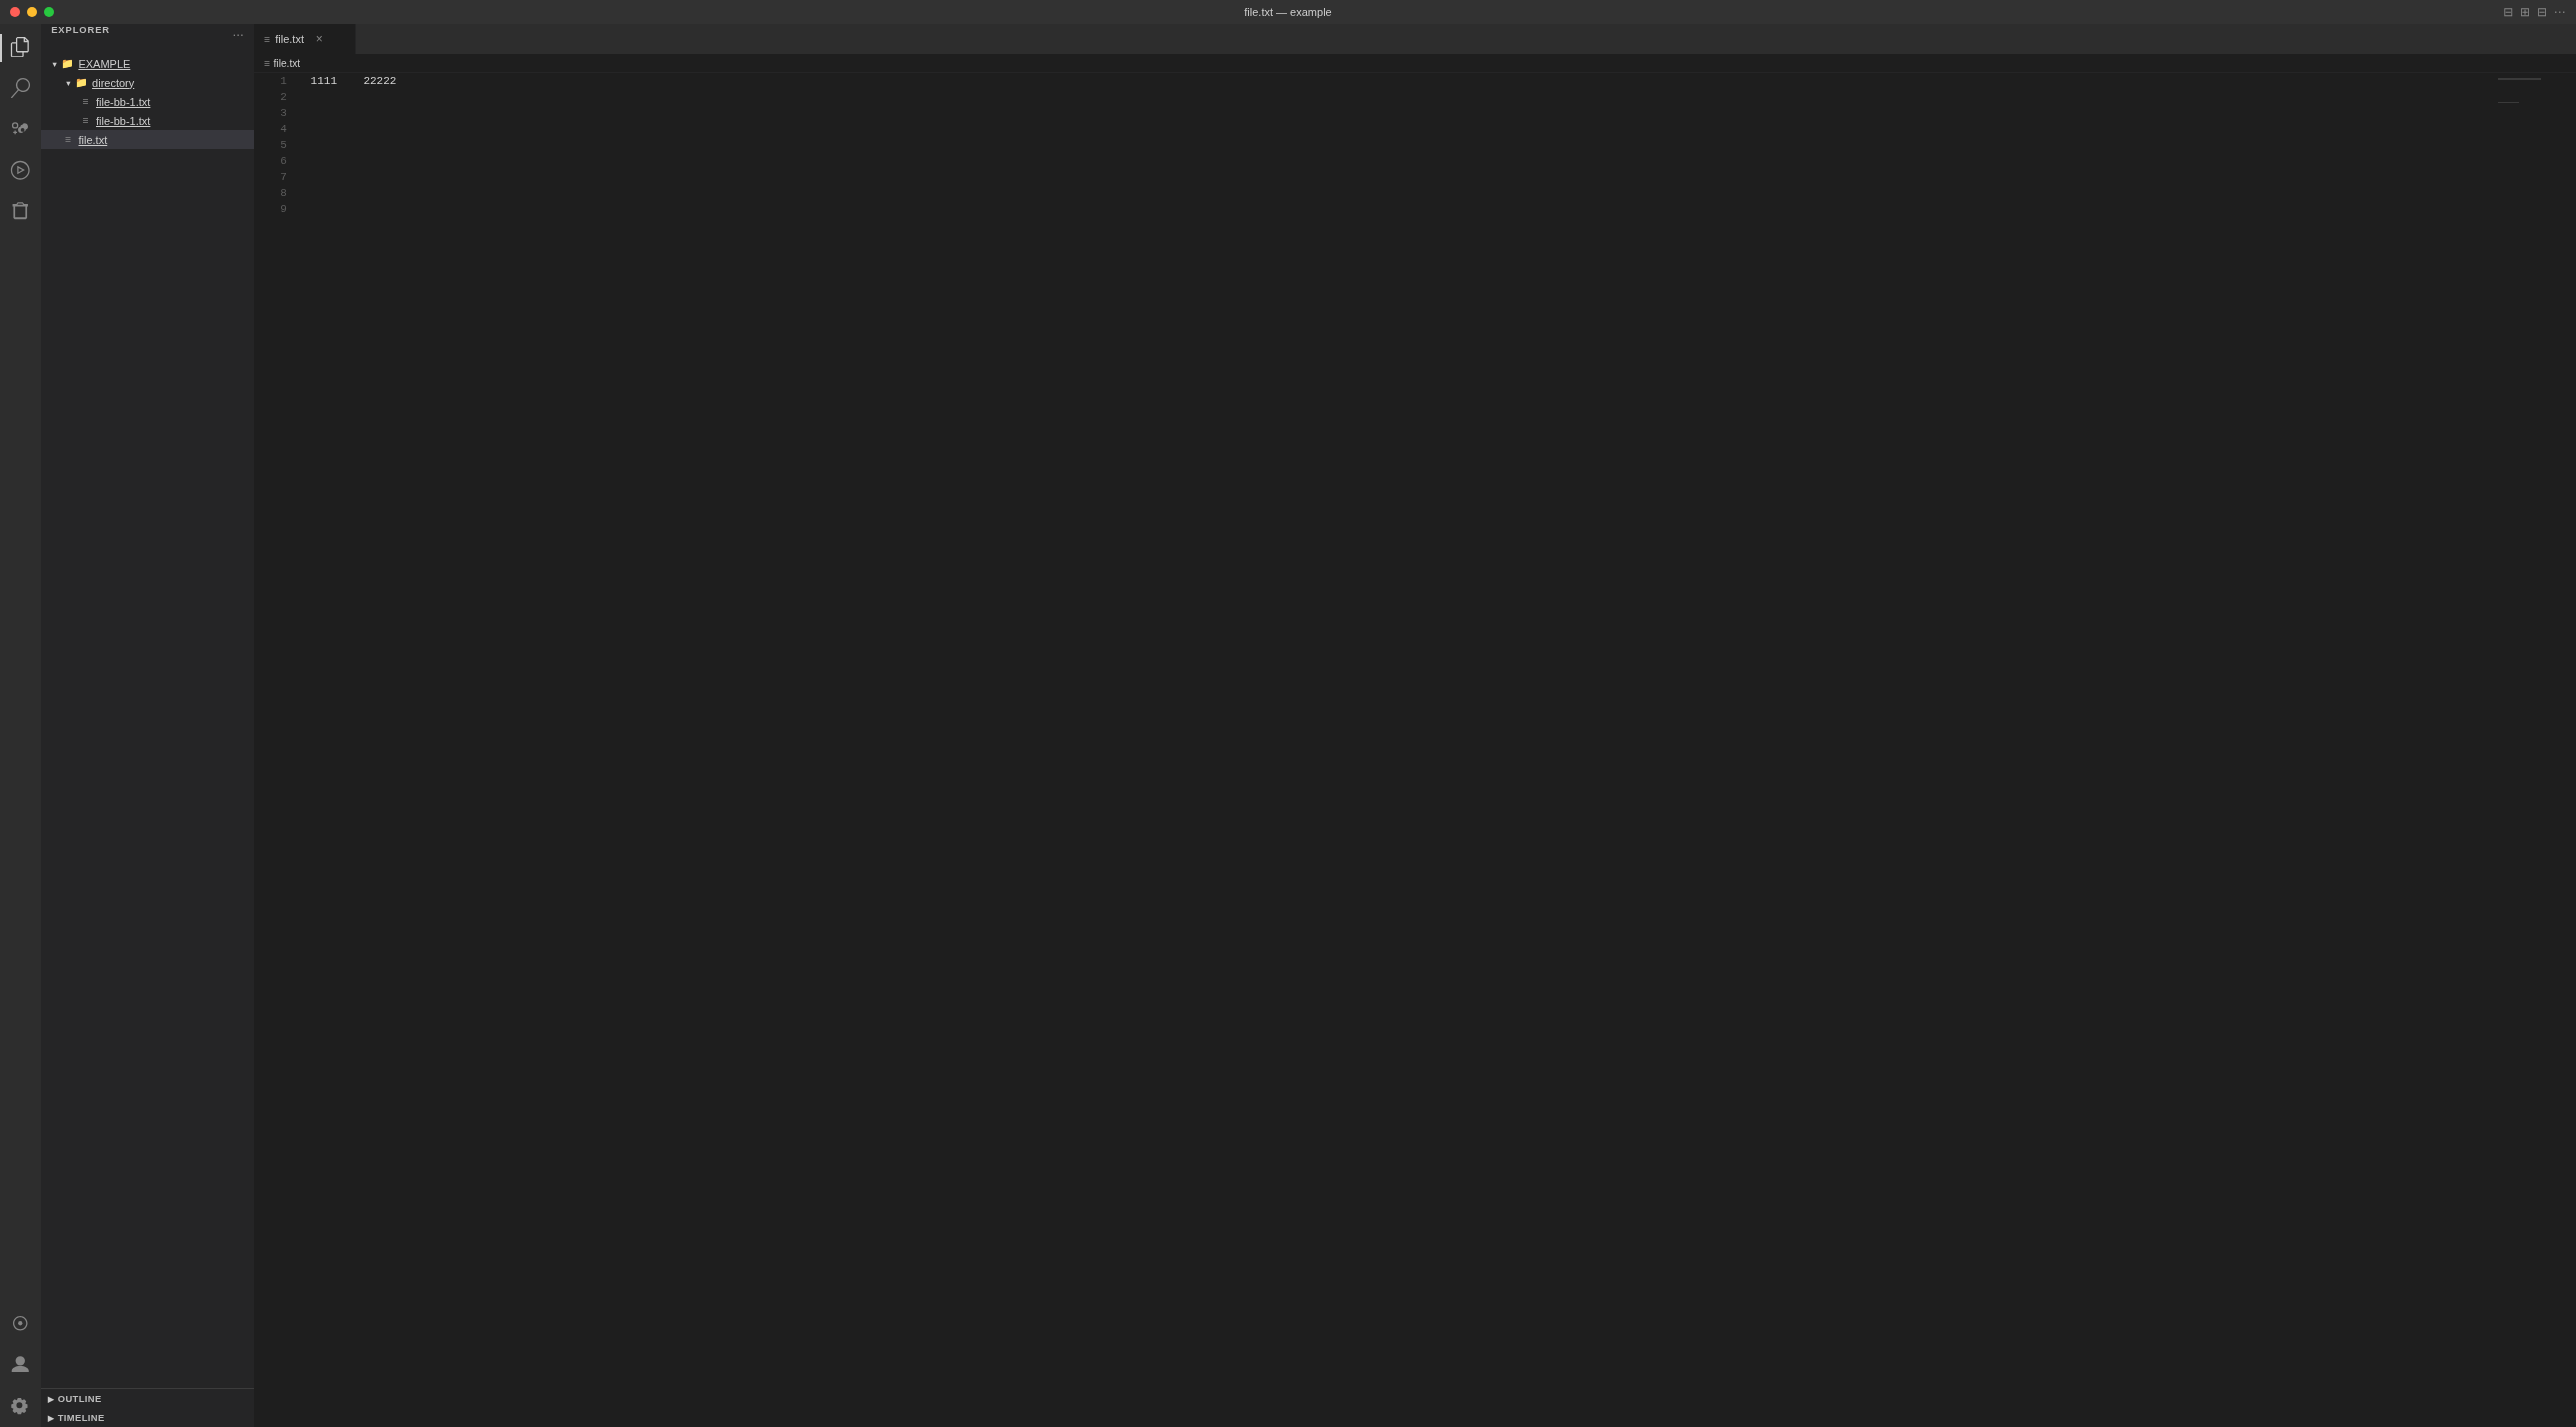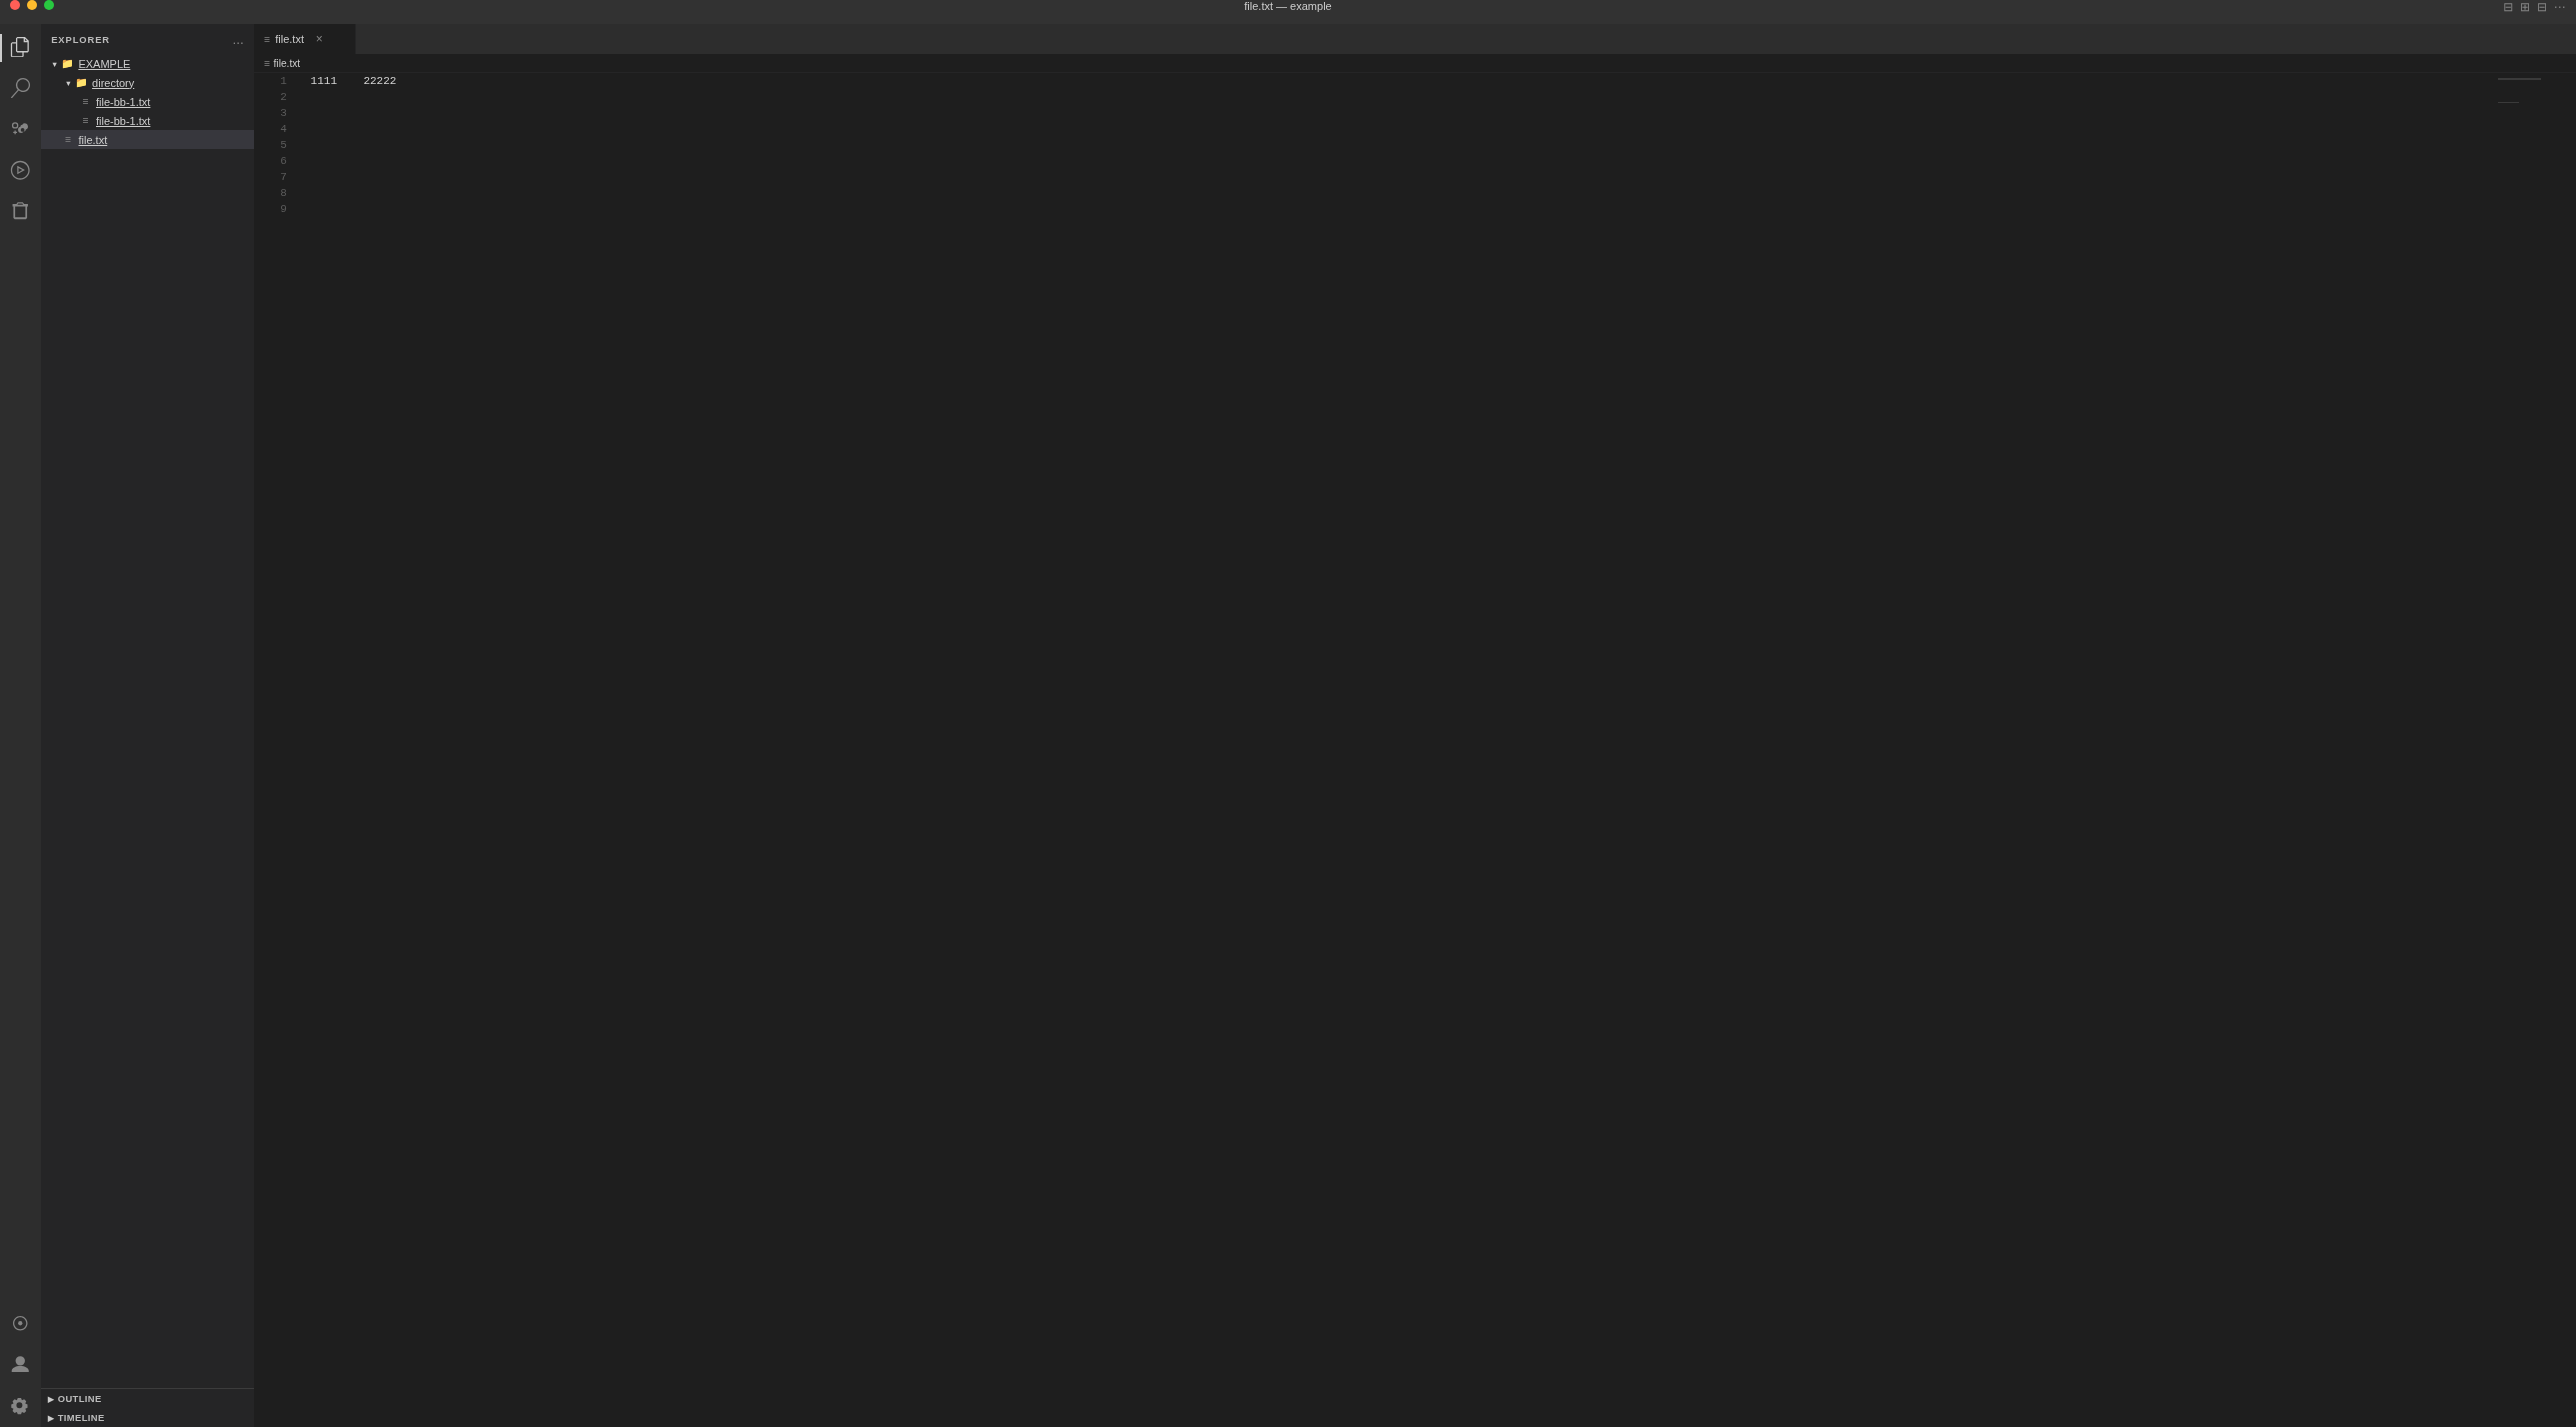--- a/index.html
+++ b/index.html
@@ -13,21 +13,21 @@
       overflow: hidden;
       display: flex;
       flex-direction: column;
     }
 
     
     .titlebar {
       height: 24px;
       background: #323232;
       display: flex;
-      align-items: flex-start;
+      align-items: center;
       justify-content: center;
       position: relative;
       flex-shrink: 0;
     }
     .titlebar-traffic {
       position: absolute;
       left: 10.2px;
       display: flex;
       gap: 6.8px;
       align-items: center;
@@ -108,21 +108,20 @@
     .sidebar {
       width: 213px;
       background: #252526;
       display: flex;
       flex-direction: column;
       flex-shrink: 0;
       overflow: hidden;
     }
     .sidebar-header {
       display: flex;
-      align-items: center;
       justify-content: space-between;
       padding: 0 10.2px;
       height: 30px;
       flex-shrink: 0;
     }
     .sidebar-title {
       font-size: 9.4px;
       font-weight: 700;
       color: #bbbbbb;
       letter-spacing: 0.9px;

